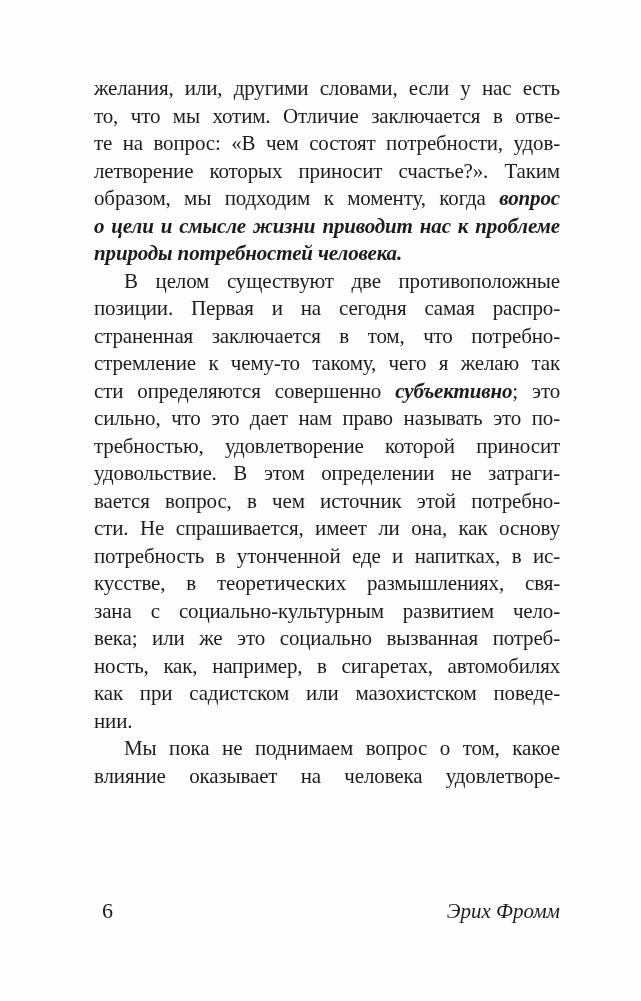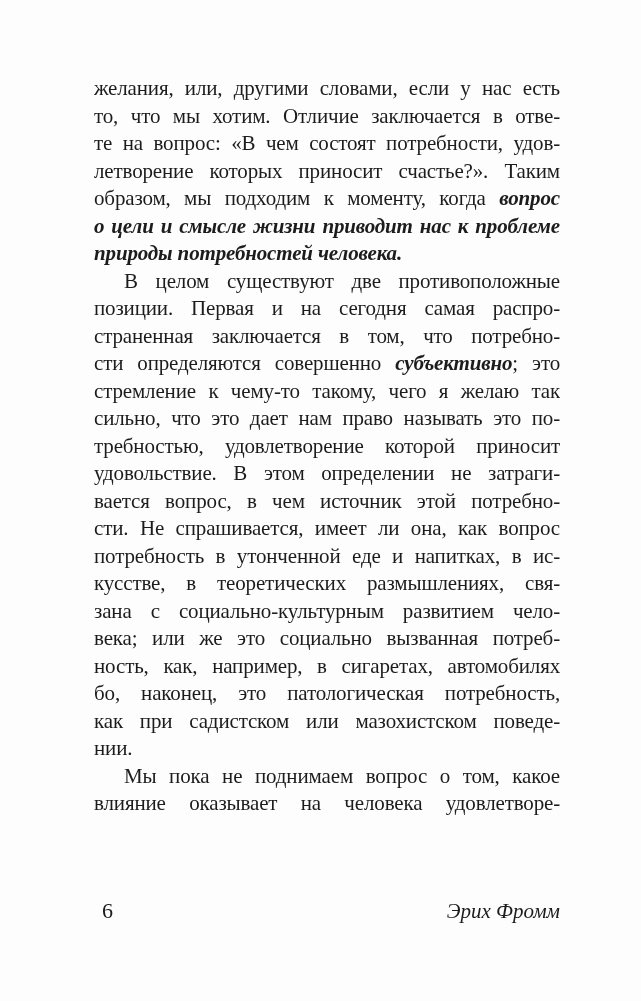--- a/index.html
+++ b/index.html
@@ -71,33 +71,32 @@
       <div class="line"><span class="seg-roman">желания, или, другими словами, если у нас есть</span></div>
       <div class="line"><span class="seg-roman">то, что мы хотим. Отличие заключается в отве-</span></div>
       <div class="line"><span class="seg-roman">те на вопрос: «В чем состоят потребности, удов-</span></div>
       <div class="line"><span class="seg-roman">летворение которых приносит счастье?». Таким</span></div>
       <div class="line"><span class="seg-roman">образом, мы подходим к моменту, когда </span><span class="seg-italic">вопрос</span></div>
       <div class="line"><span class="seg-italic">о цели и смысле жизни приводит нас к проблеме</span></div>
       <div class="line end"><span class="seg-italic">природы потребностей человека.</span></div>
       <div class="line indent"><span class="seg-roman">В целом существуют две противоположные</span></div>
       <div class="line"><span class="seg-roman">позиции. Первая и на сегодня самая распро-</span></div>
       <div class="line"><span class="seg-roman">страненная заключается в том, что потребно-</span></div>
+      <div class="line"><span class="seg-roman">стремление к чему-то такому, чего я желаю так</span></div>
       <div class="line"><span class="seg-roman">сти определяются совершенно </span><span class="seg-italic">субъективно</span><span class="seg-roman">; это</span></div>
-      <div class="line"><span class="seg-roman">стремление к чему-то такому, чего я желаю так</span></div>
       <div class="line"><span class="seg-roman">сильно, что это дает нам право называть это по-</span></div>
       <div class="line"><span class="seg-roman">требностью, удовлетворение которой приносит</span></div>
       <div class="line"><span class="seg-roman">удовольствие. В этом определении не затраги-</span></div>
       <div class="line"><span class="seg-roman">вается вопрос, в чем источник этой потребно-</span></div>
-      <div class="line"><span class="seg-roman">сти. Не спрашивается, имеет ли она, как вопрос</span></div>
+      <div class="line"><span class="seg-roman">сти. Не спрашивается, имеет ли она, как основу</span></div>
       <div class="line"><span class="seg-roman">потребность в утонченной еде и напитках, в ис-</span></div>
       <div class="line"><span class="seg-roman">кусстве, в теоретических размышлениях, свя-</span></div>
       <div class="line"><span class="seg-roman">зана с социально-культурным развитием чело-</span></div>
       <div class="line"><span class="seg-roman">века; или же это социально вызванная потреб-</span></div>
       <div class="line"><span class="seg-roman">ность, как, например, в сигаретах, автомобилях</span></div>
-      <div class="line"><span class="seg-roman">бо, наконец, это патологическая потребность,</span></div>
       <div class="line"><span class="seg-roman">как при садистском или мазохистском поведе-</span></div>
       <div class="line end"><span class="seg-roman">нии.</span></div>
       <div class="line indent"><span class="seg-roman">Мы пока не поднимаем вопрос о том, какое</span></div>
       <div class="line"><span class="seg-roman">влияние оказывает на человека удовлетворе-</span></div>
     </main>
 
   <footer class="footer">
     <span class="folio">6</span>
     <span class="running-author">Эрих Фромм</span>
   </footer>

